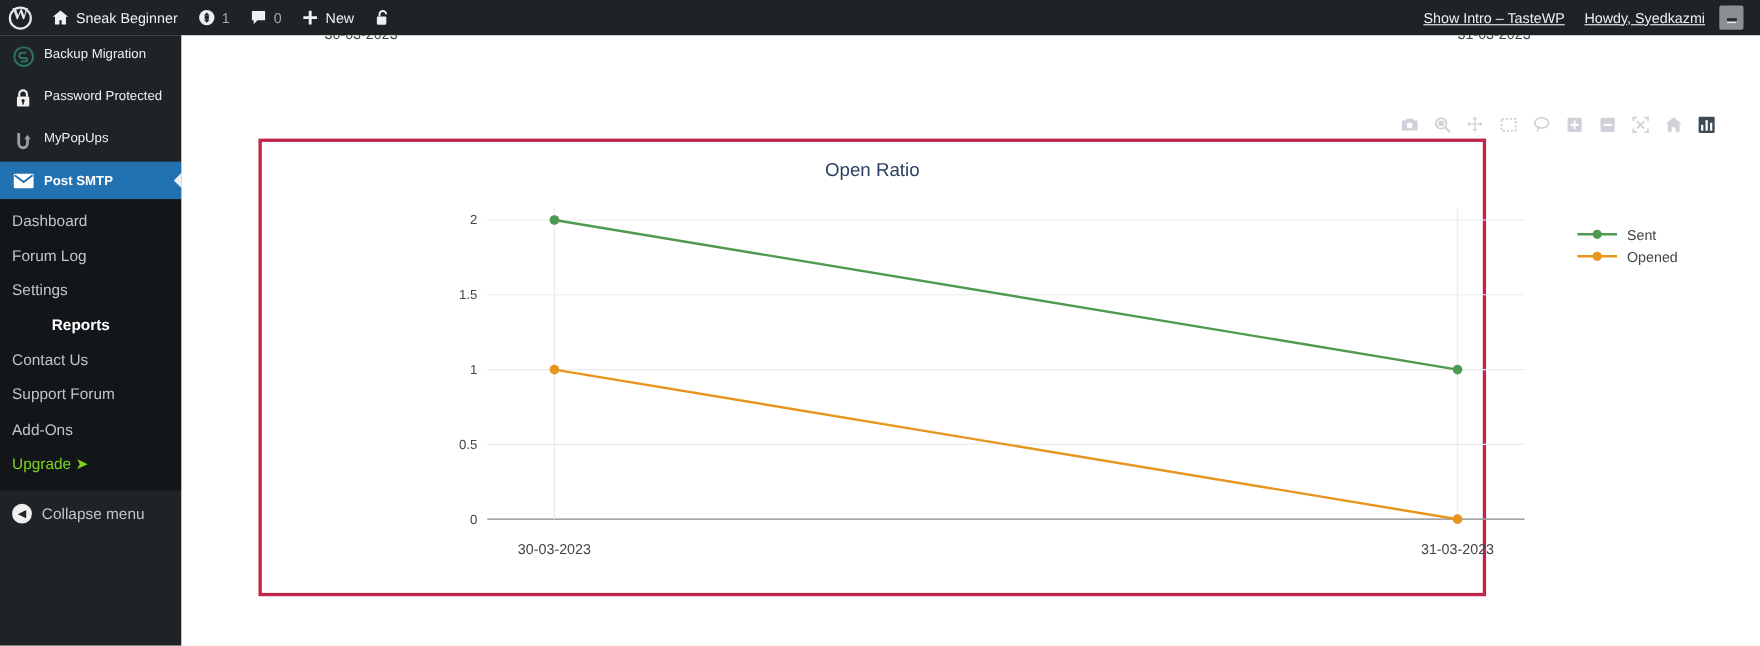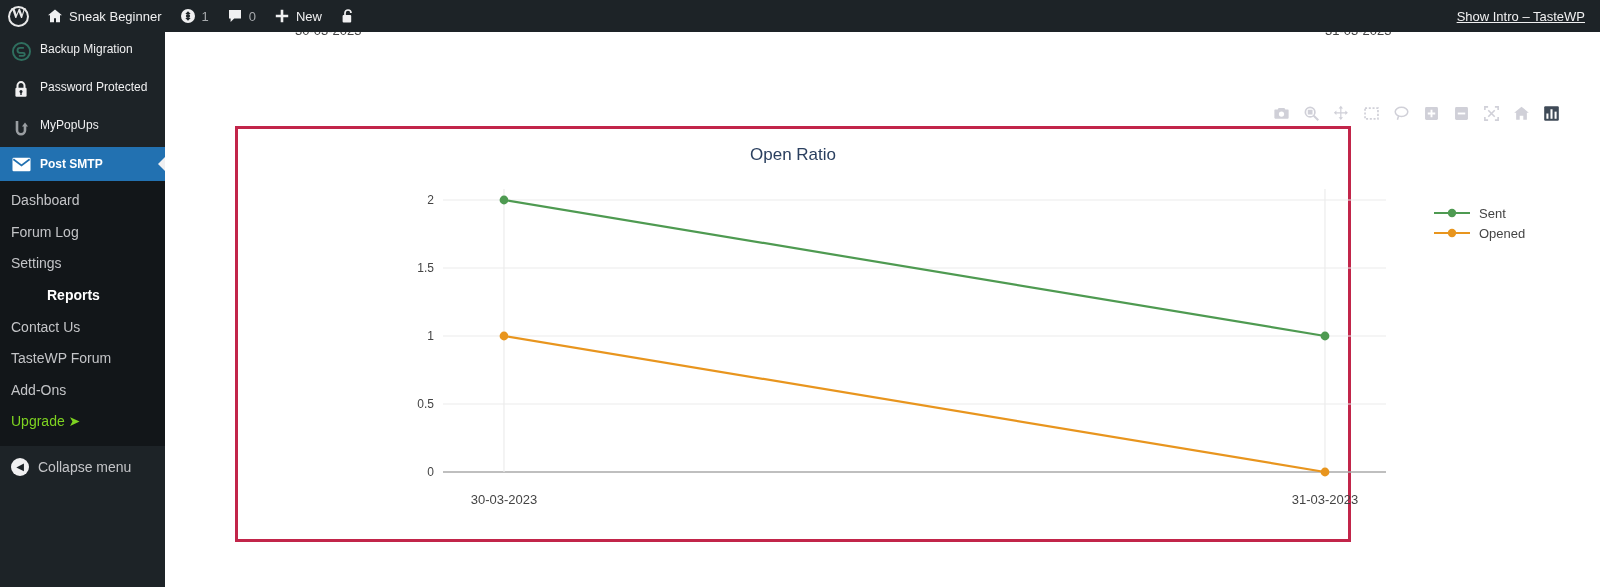--- a/index.html
+++ b/index.html
@@ -188,20 +188,24 @@
             <path d="M5 7V5a3 3 0 0 1 6 0" fill="none" stroke="#f0f0f1" stroke-width="1.7"></path>
             <rect x="2.6" y="7" width="8.6" height="7.4" rx="1" fill="#f0f0f1"></rect>
           </svg>
       </span>
     </div>
   </div>
   <div class="ab-right">
     <div class="ab-item">
       <span>Show Intro – TasteWP</span>
     </div>
+    <div class="ab-item">
+      <span>Howdy, Syedkazmi</span>
+      <span class="howdy-avatar">▬</span>
+    </div>
   </div>
 </div>
 
 <div id="sidebar">
 
   <div class="menu-top">
     <span class="mt-icon">
       <svg width="19" height="19" viewBox="0 0 20 20">
           <circle cx="10" cy="10" r="9" fill="none" stroke="#2f6f5f" stroke-width="2"></circle>
           <path d="M12.5 6.2H8.4a2.6 2.6 0 0 0 0 5.2h3.4a1.6 1.6 0 0 1 0 3.2H7.2" fill="none" stroke="#2f6f5f" stroke-width="2"></path>
@@ -241,21 +245,21 @@
     </span>
     <span class="mt-label">Post SMTP</span>
   </div>
 
   <div class="submenu">
     <span class="sub-item">Dashboard</span>
     <span class="sub-item">Forum Log</span>
     <span class="sub-item">Settings</span>
     <span class="sub-item active">Reports</span>
     <span class="sub-item">Contact Us</span>
-    <span class="sub-item">TasteWP Forum</span>
+    <span class="sub-item">Support Forum</span>
     <span class="sub-item">Add-Ons</span>
     <span class="sub-item upgrade"><span>Upgrade</span> <span class="arrow">➤</span></span>
   </div>
 
   <div id="collapse">
     <span class="collapse-ic">◀</span>
     <span>Collapse menu</span>
   </div>
 </div>
 

